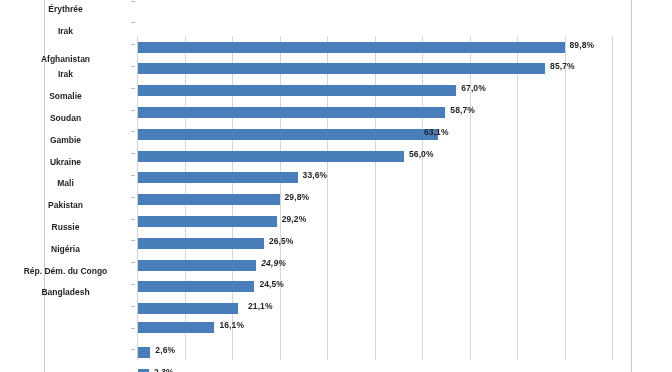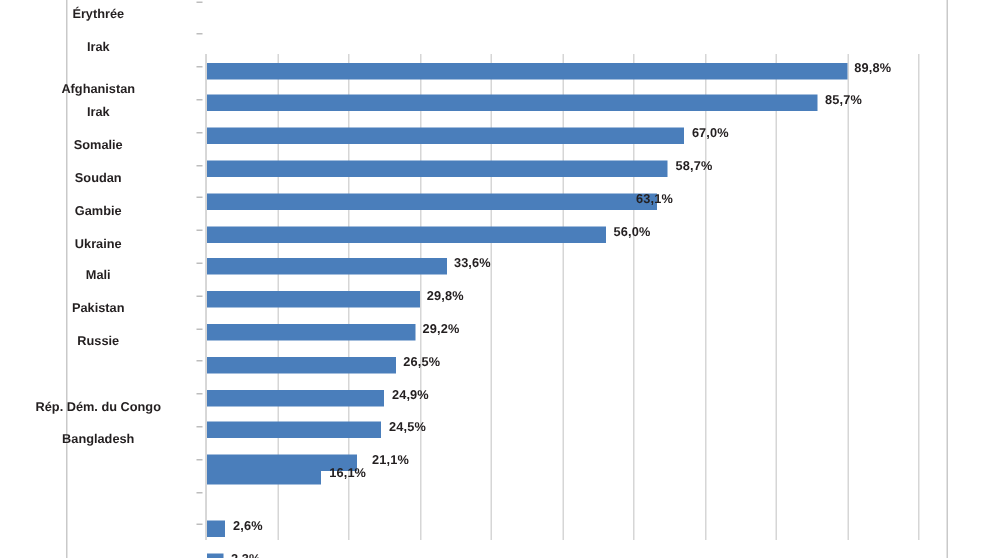--- a/index.html
+++ b/index.html
@@ -66,20 +66,21 @@
       <div class="cat" style="top: 134.8px;">Gambie</div>
       <div class="tick" style="top: 153.1px;"></div>
       <div class="cat" style="top: 156.6px;">Ukraine</div>
       <div class="tick" style="top: 174.9px;"></div>
       <div class="cat" style="top: 178.4px;">Mali</div>
       <div class="tick" style="top: 196.7px;"></div>
       <div class="cat" style="top: 200.2px;">Pakistan</div>
       <div class="tick" style="top: 218.5px;"></div>
       <div class="cat" style="top: 222px;">Russie</div>
       <div class="tick" style="top: 240.3px;"></div>
+      <div class="cat" style="top: 243.8px;">Nigéria</div>
       <div class="tick" style="top: 262.1px;"></div>
       <div class="cat" style="top: 265.6px;">Rép. Dém. du Congo</div>
       <div class="tick" style="top: 283.9px;"></div>
       <div class="cat" style="top: 287.4px;">Bangladesh</div>
       <div class="tick" style="top: 305.7px;"></div>
       <div class="tick" style="top: 327.5px;"></div>
       <div class="tick" style="top: 349.3px;"></div>
       <div class="tick" style="top: 0.5px;"></div>
     </div>
 
@@ -132,33 +133,33 @@
           <div class="bar-label" style="left: 147.55px;">29,8%</div>
         </div>
         <div class="row" style="top: 174.9px;">
           <div class="bar" title="Mali : 29,2%" style="width: 138.7px; background: rgb(74, 126, 187);"></div>
           <div class="bar-label" style="left: 144.7px;">29,2%</div>
         </div>
         <div class="row" style="top: 196.7px;">
           <div class="bar" title="Pakistan : 26,5%" style="width: 125.875px; background: rgb(74, 126, 187);"></div>
           <div class="bar-label" style="left: 131.875px;">26,5%</div>
         </div>
-        <div class="row" style="top: 218.5px;">
+        <div class="row" style="top: 218.5px; font-style: italic;">
           <div class="bar" title="Russie : 24,9%" style="width: 118.275px; background: rgb(74, 126, 187);"></div>
           <div class="bar-label" style="left: 124.275px;">24,9%</div>
         </div>
         <div class="row" style="top: 240.3px;">
           <div class="bar" title="Nigéria : 24,5%" style="width: 116.375px; background: rgb(74, 126, 187);"></div>
           <div class="bar-label" style="left: 122.375px;">24,5%</div>
         </div>
         <div class="row" style="top: 262.1px;">
           <div class="bar" title="Rép. Dém. du Congo : 21,1%" style="width: 100.225px; background: rgb(74, 126, 187);"></div>
           <div class="bar-label" style="left: 111px;">21,1%</div>
         </div>
-        <div class="row" style="top: 271px; padding-left: 48px;">
+        <div class="row" style="top: 281px; padding-left: 48px;">
           <div class="bar" title="Bangladesh : 16,1%" style="width: 76.475px; background: rgb(74, 126, 187);"></div>
           <div class="bar-label" style="left: 82.475px;">16,1%</div>
         </div>
         <div class="row" style="top: 305.7px;">
           <div class="bar" title="Albanie : 2,6%" style="width: 12.35px; background: rgb(74, 126, 187);"></div>
           <div class="bar-label" style="left: 18.35px;">2,6%</div>
         </div>
         <div class="row" style="top: 327.5px;">
           <div class="bar" title="Kosovo* : 2,3%" style="width: 10.925px; background: rgb(74, 126, 187);"></div>
           <div class="bar-label" style="left: 16.925px;">2,3%</div>

